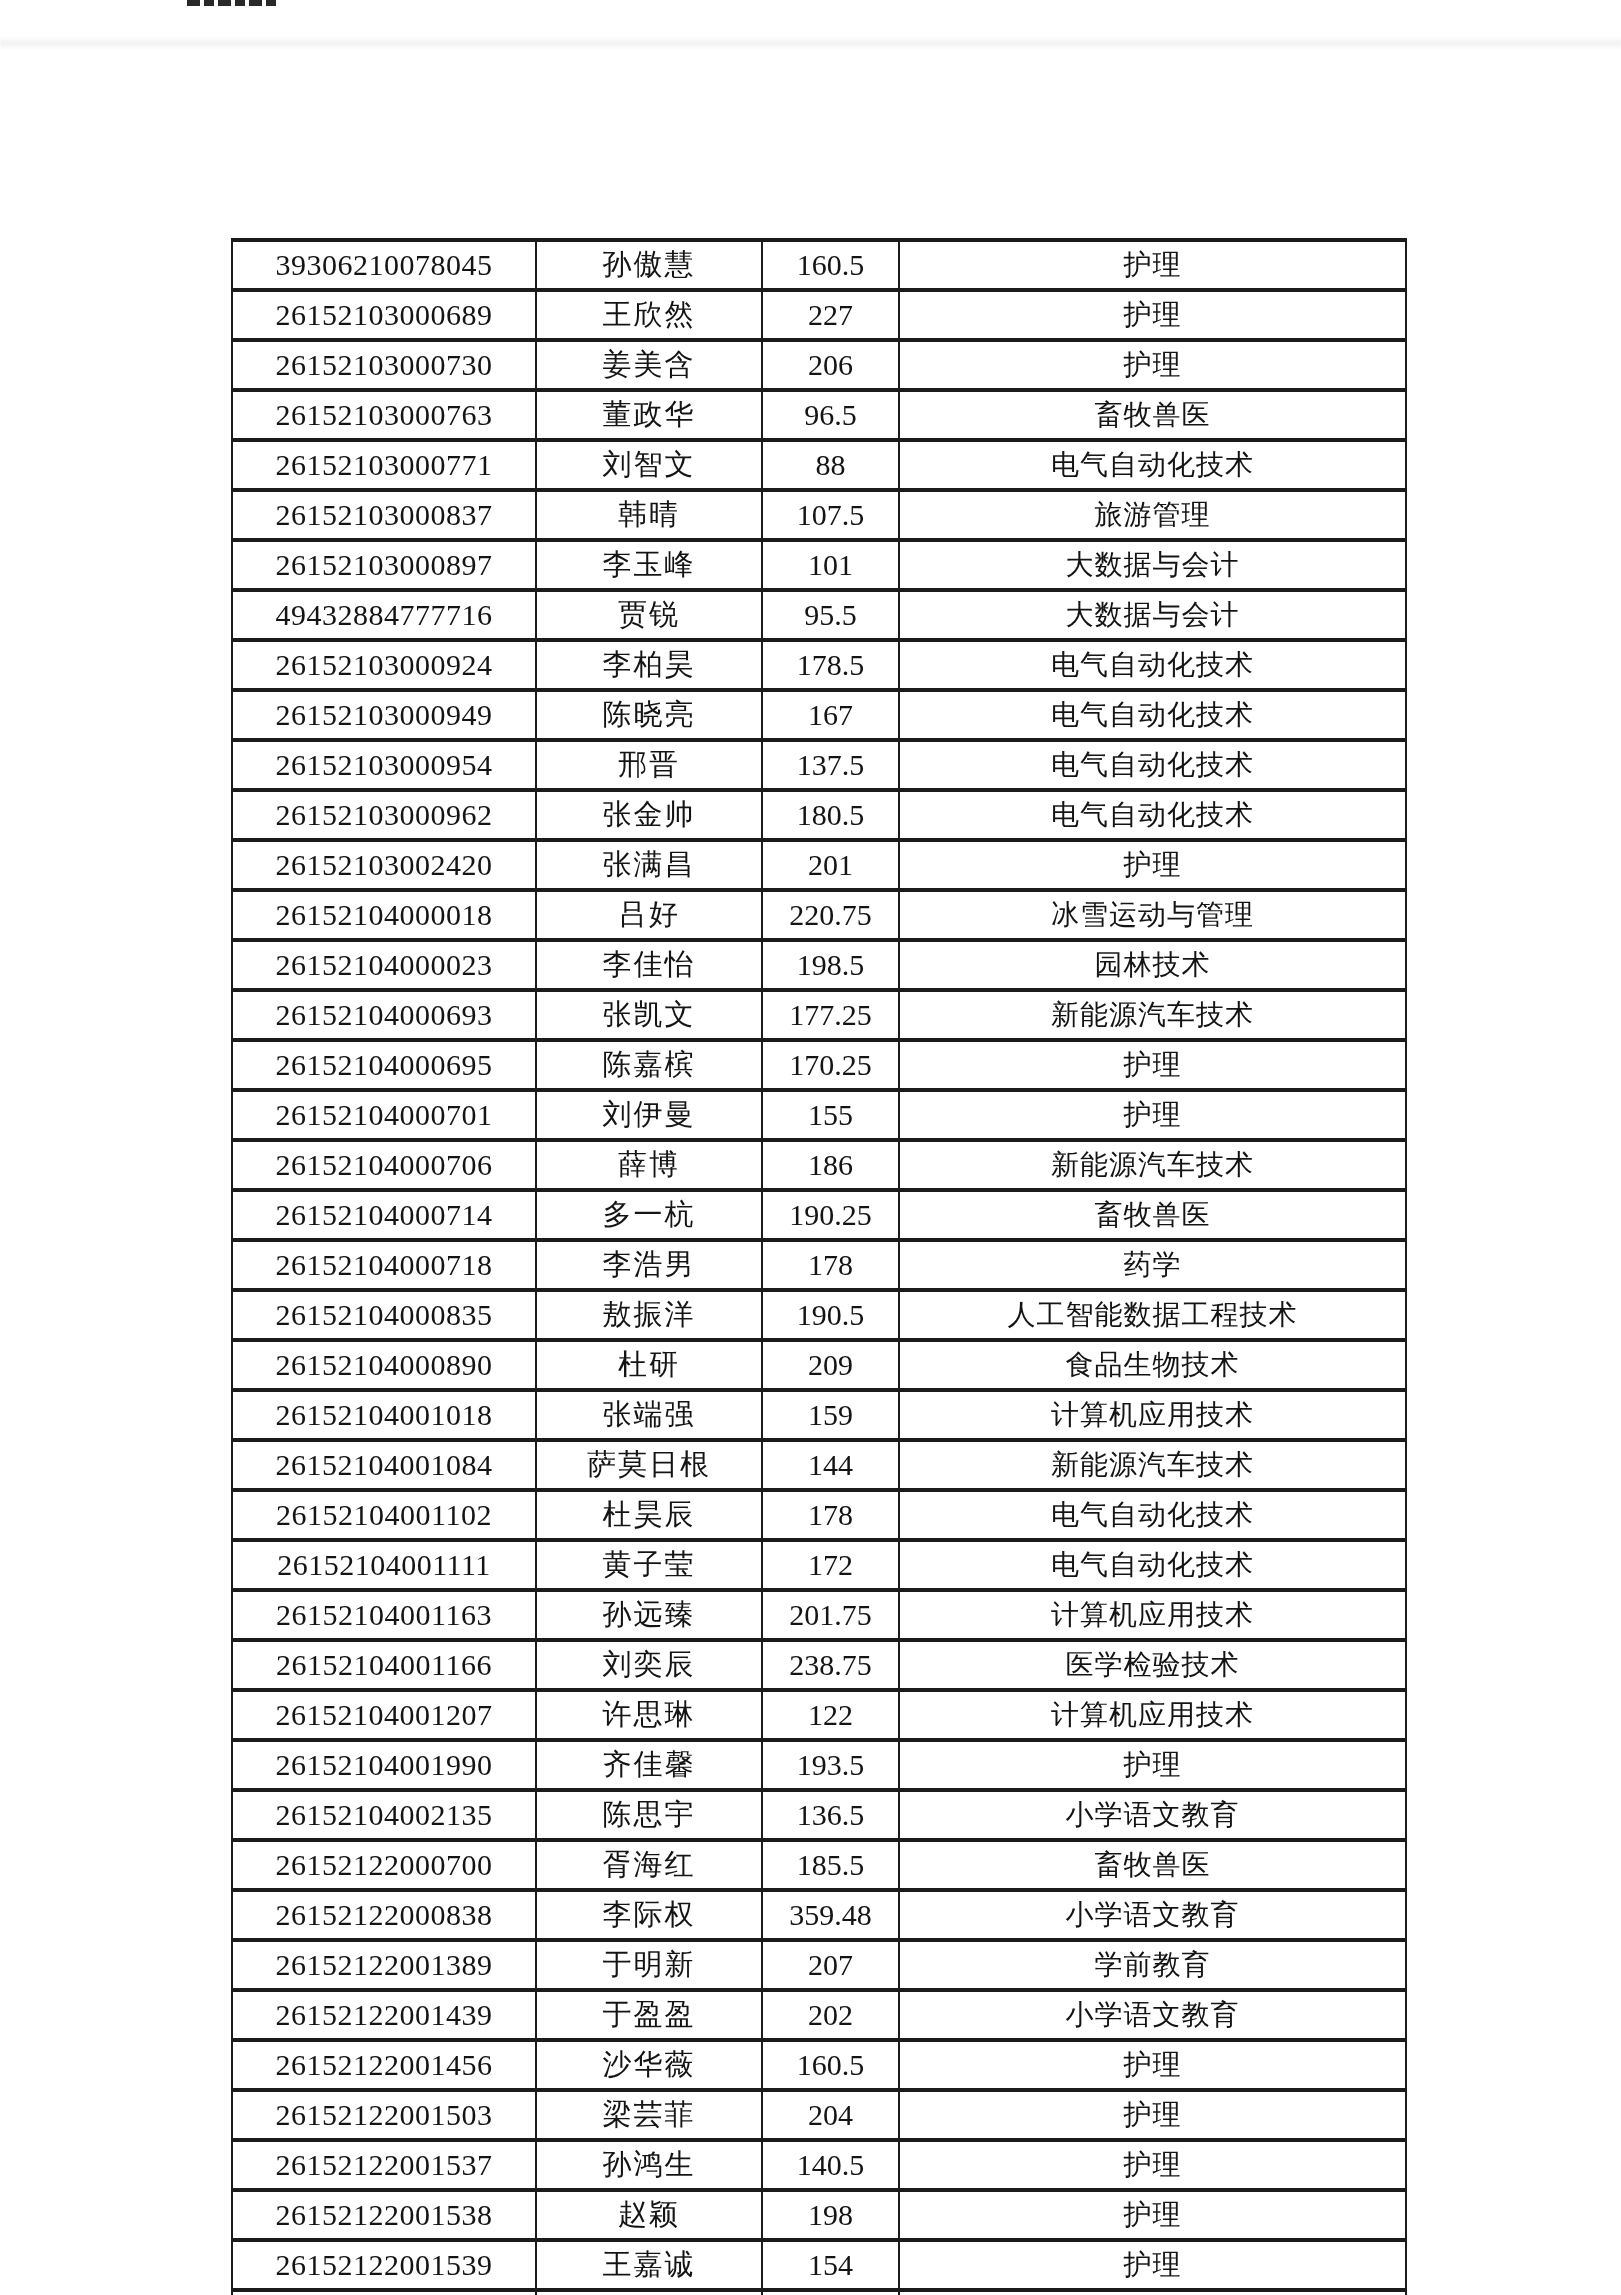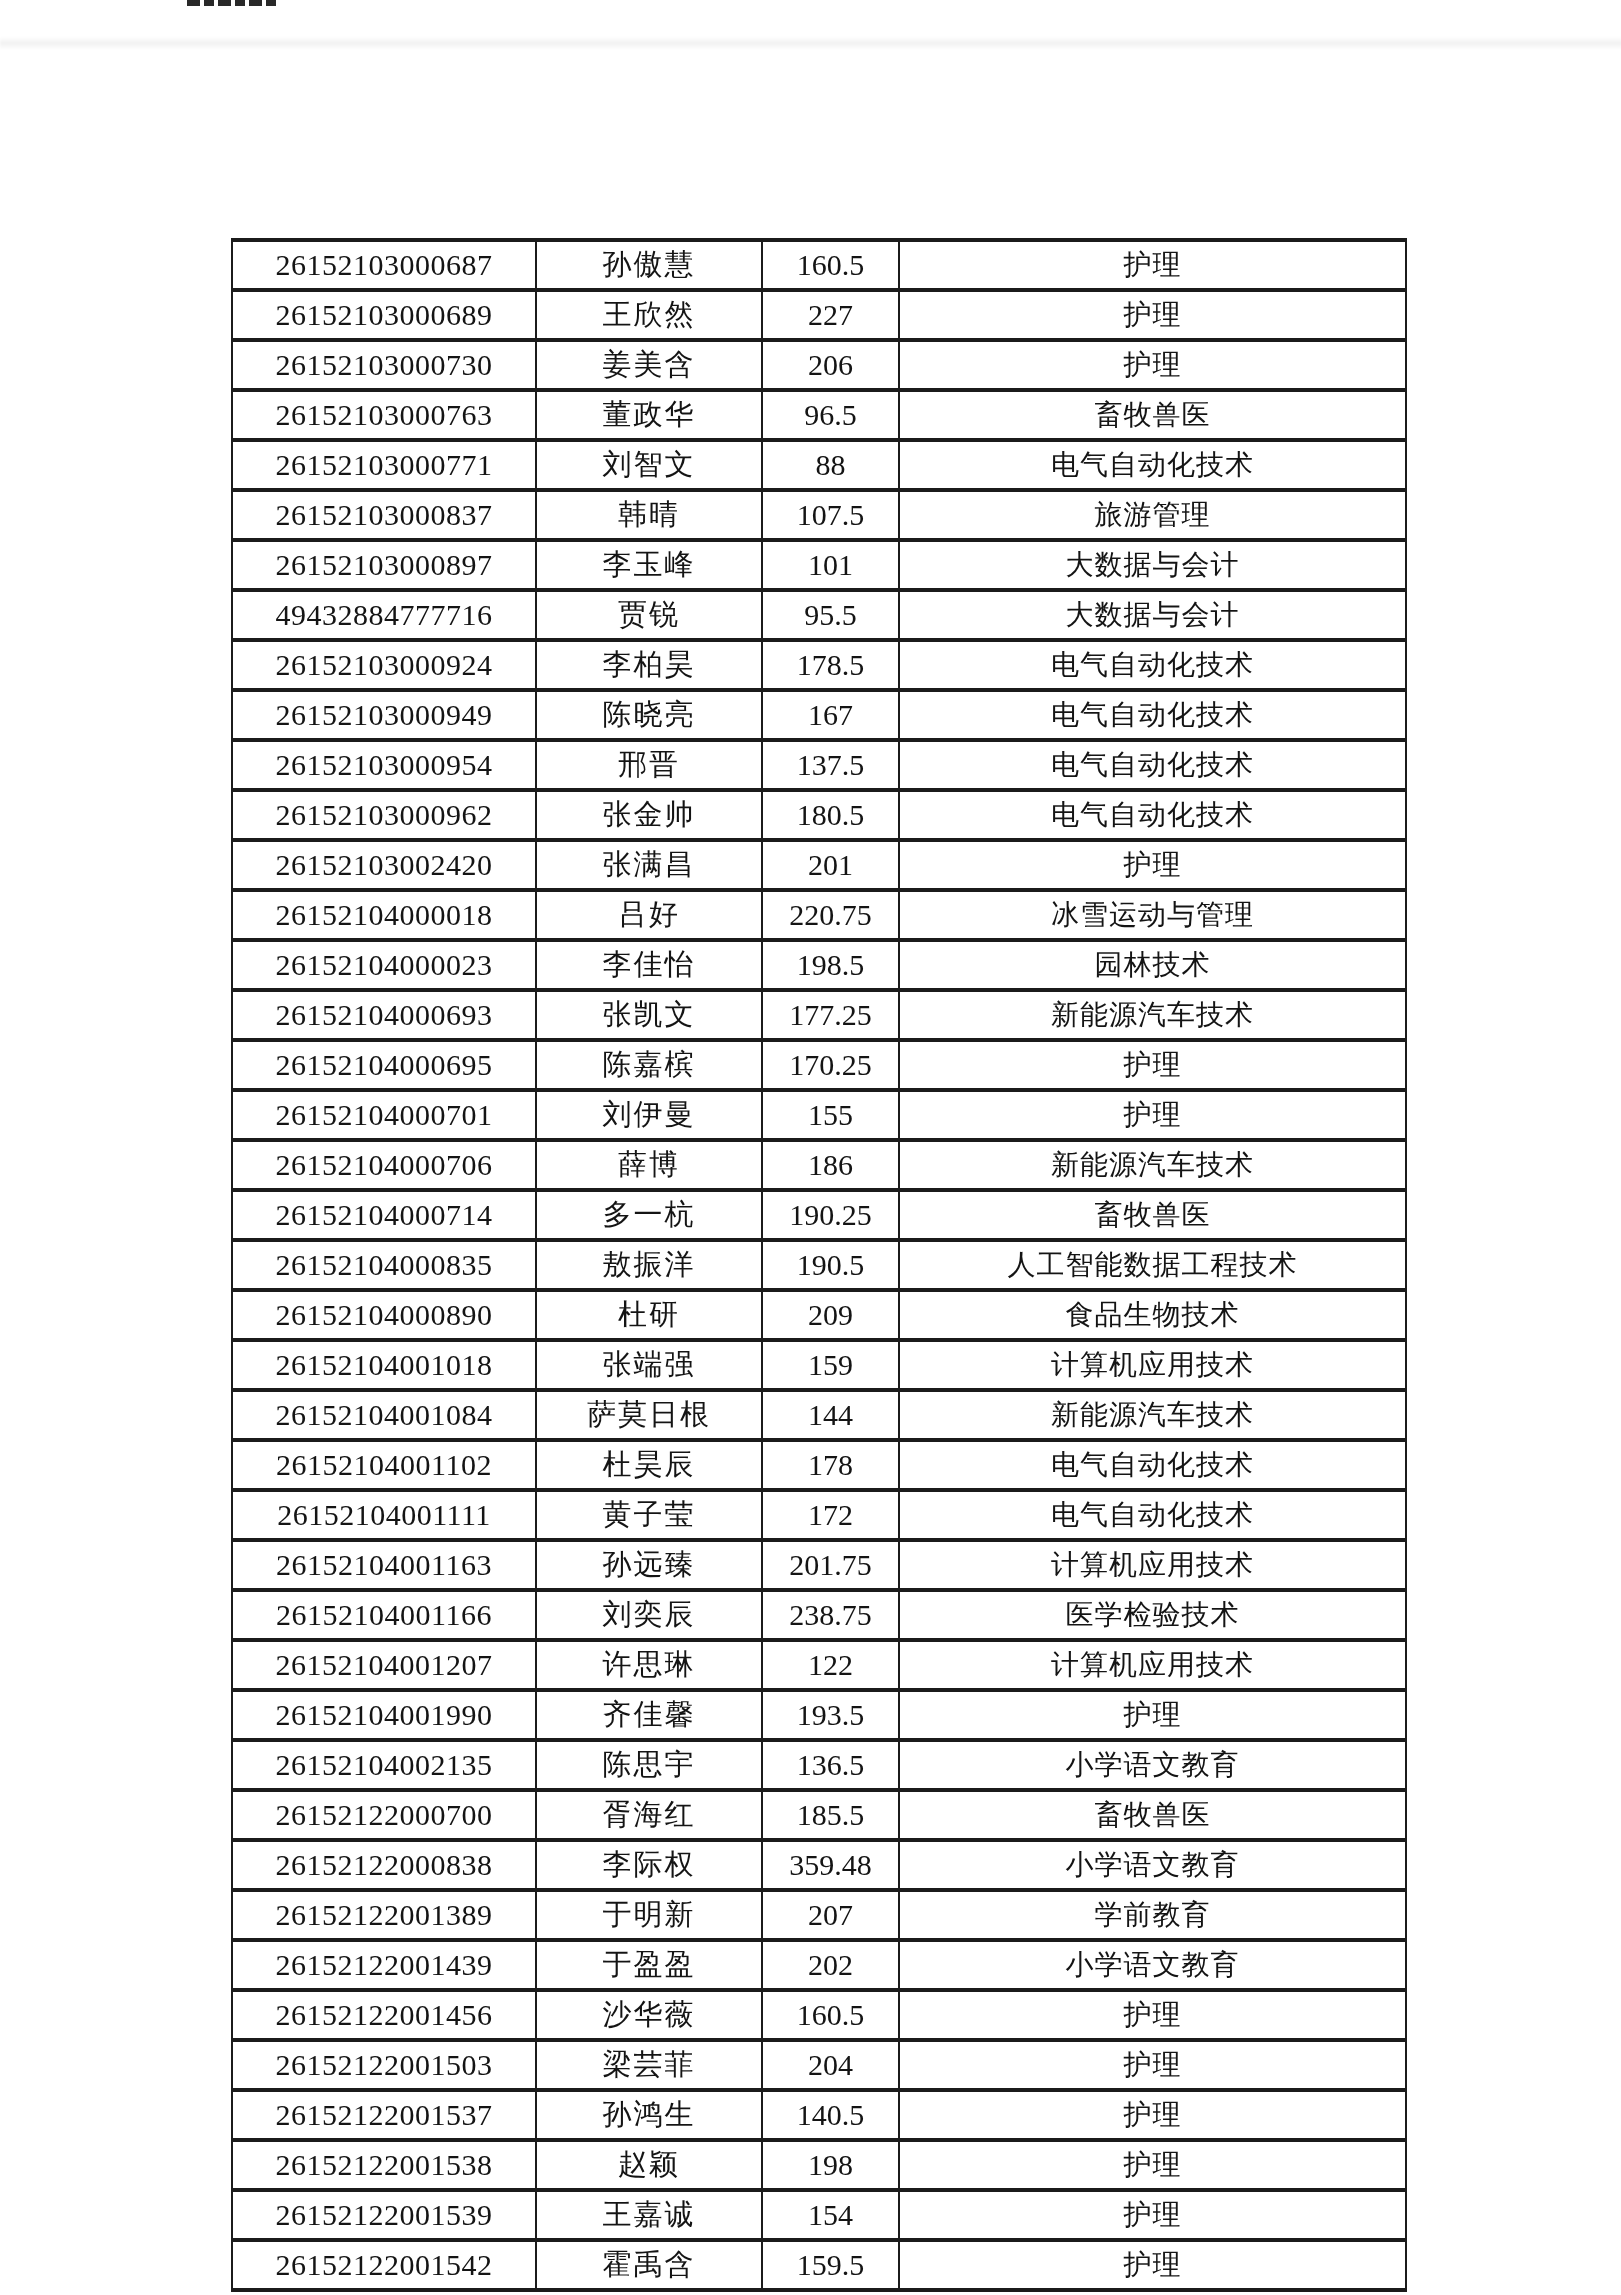--- a/index.html
+++ b/index.html
@@ -95,21 +95,21 @@
 
 <table class="score-table">
   <colgroup>
     <col class="col-id">
     <col class="col-name">
     <col class="col-score">
     <col class="col-major">
   </colgroup>
   <tbody>
       <tr>
-    <td class="cell-id">26152103000687</td>
+    <td class="cell-id">39306210078045</td>
     <td class="cell-name">孙傲慧</td>
     <td class="cell-score">160.5</td>
     <td class="cell-major">护理</td>
   </tr>
       <tr>
     <td class="cell-id">26152103000689</td>
     <td class="cell-name">王欣然</td>
     <td class="cell-score">227</td>
     <td class="cell-major">护理</td>
   </tr>
@@ -215,20 +215,26 @@
     <td class="cell-score">186</td>
     <td class="cell-major">新能源汽车技术</td>
   </tr>
       <tr>
     <td class="cell-id">26152104000714</td>
     <td class="cell-name">多一杭</td>
     <td class="cell-score">190.25</td>
     <td class="cell-major">畜牧兽医</td>
   </tr>
       <tr>
+    <td class="cell-id">26152104000718</td>
+    <td class="cell-name">李浩男</td>
+    <td class="cell-score">178</td>
+    <td class="cell-major">药学</td>
+  </tr>
+      <tr>
     <td class="cell-id">26152104000835</td>
     <td class="cell-name">敖振洋</td>
     <td class="cell-score">190.5</td>
     <td class="cell-major">人工智能数据工程技术</td>
   </tr>
       <tr>
     <td class="cell-id">26152104000890</td>
     <td class="cell-name">杜研</td>
     <td class="cell-score">209</td>
     <td class="cell-major">食品生物技术</td>

